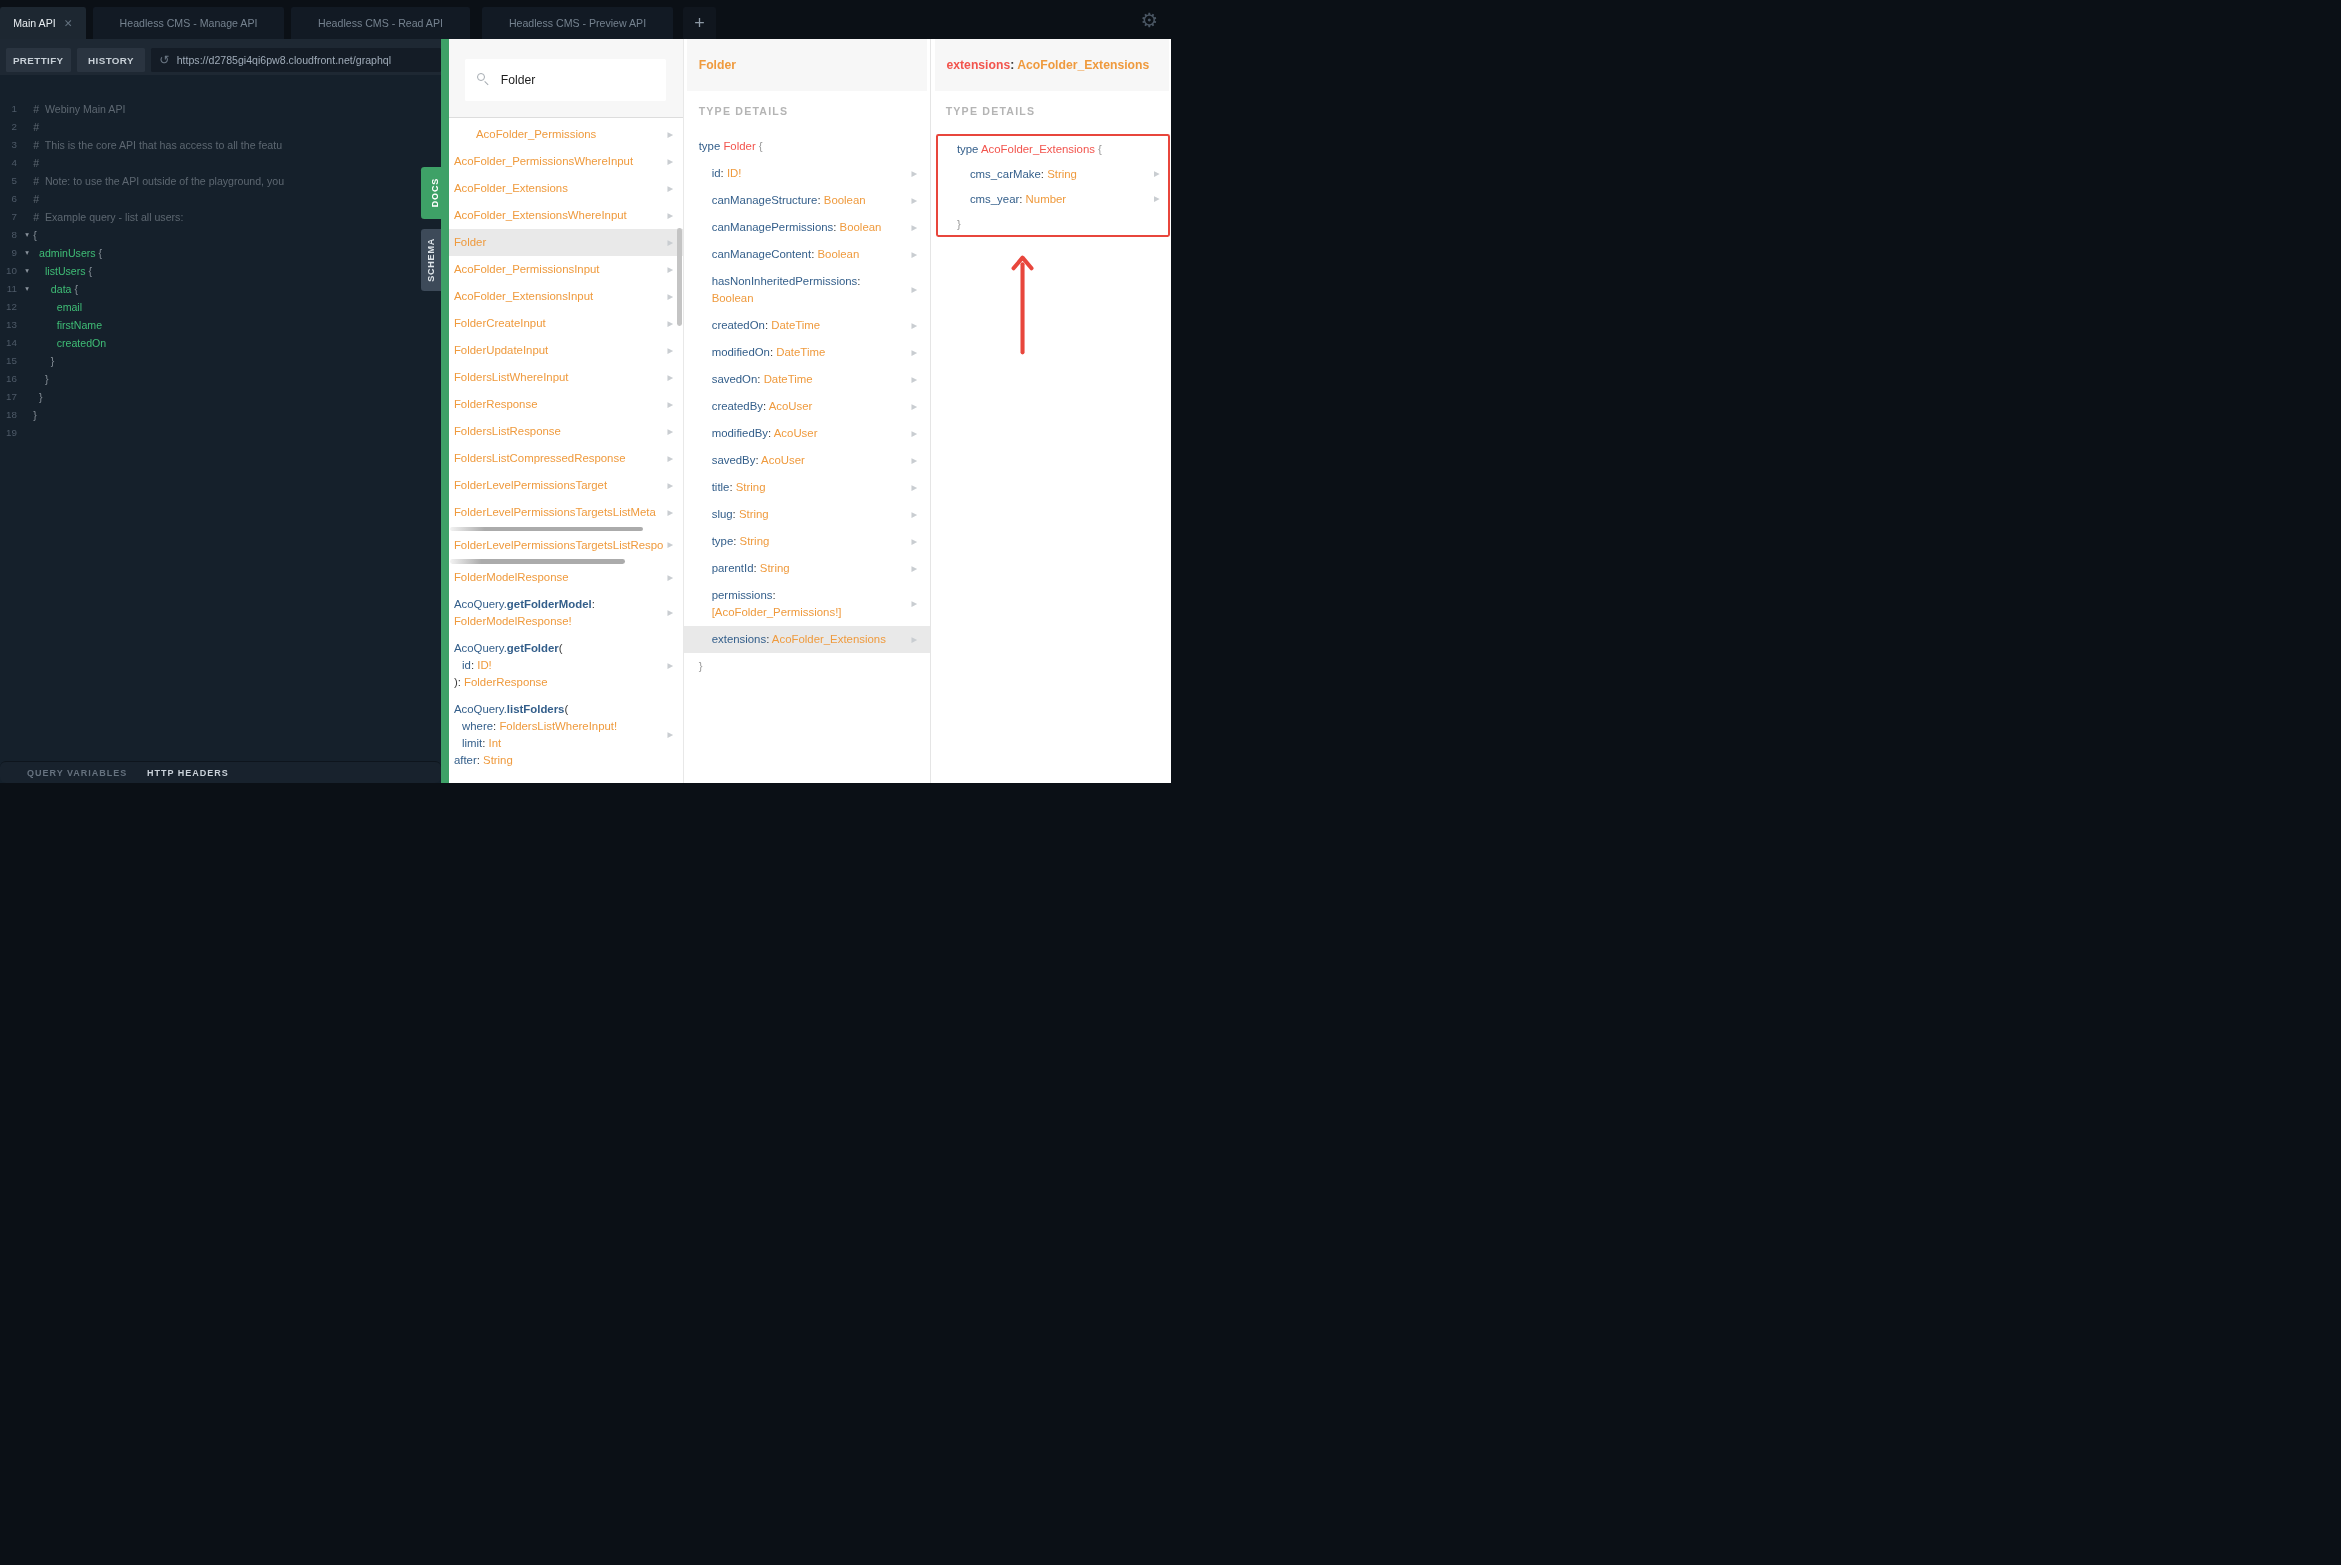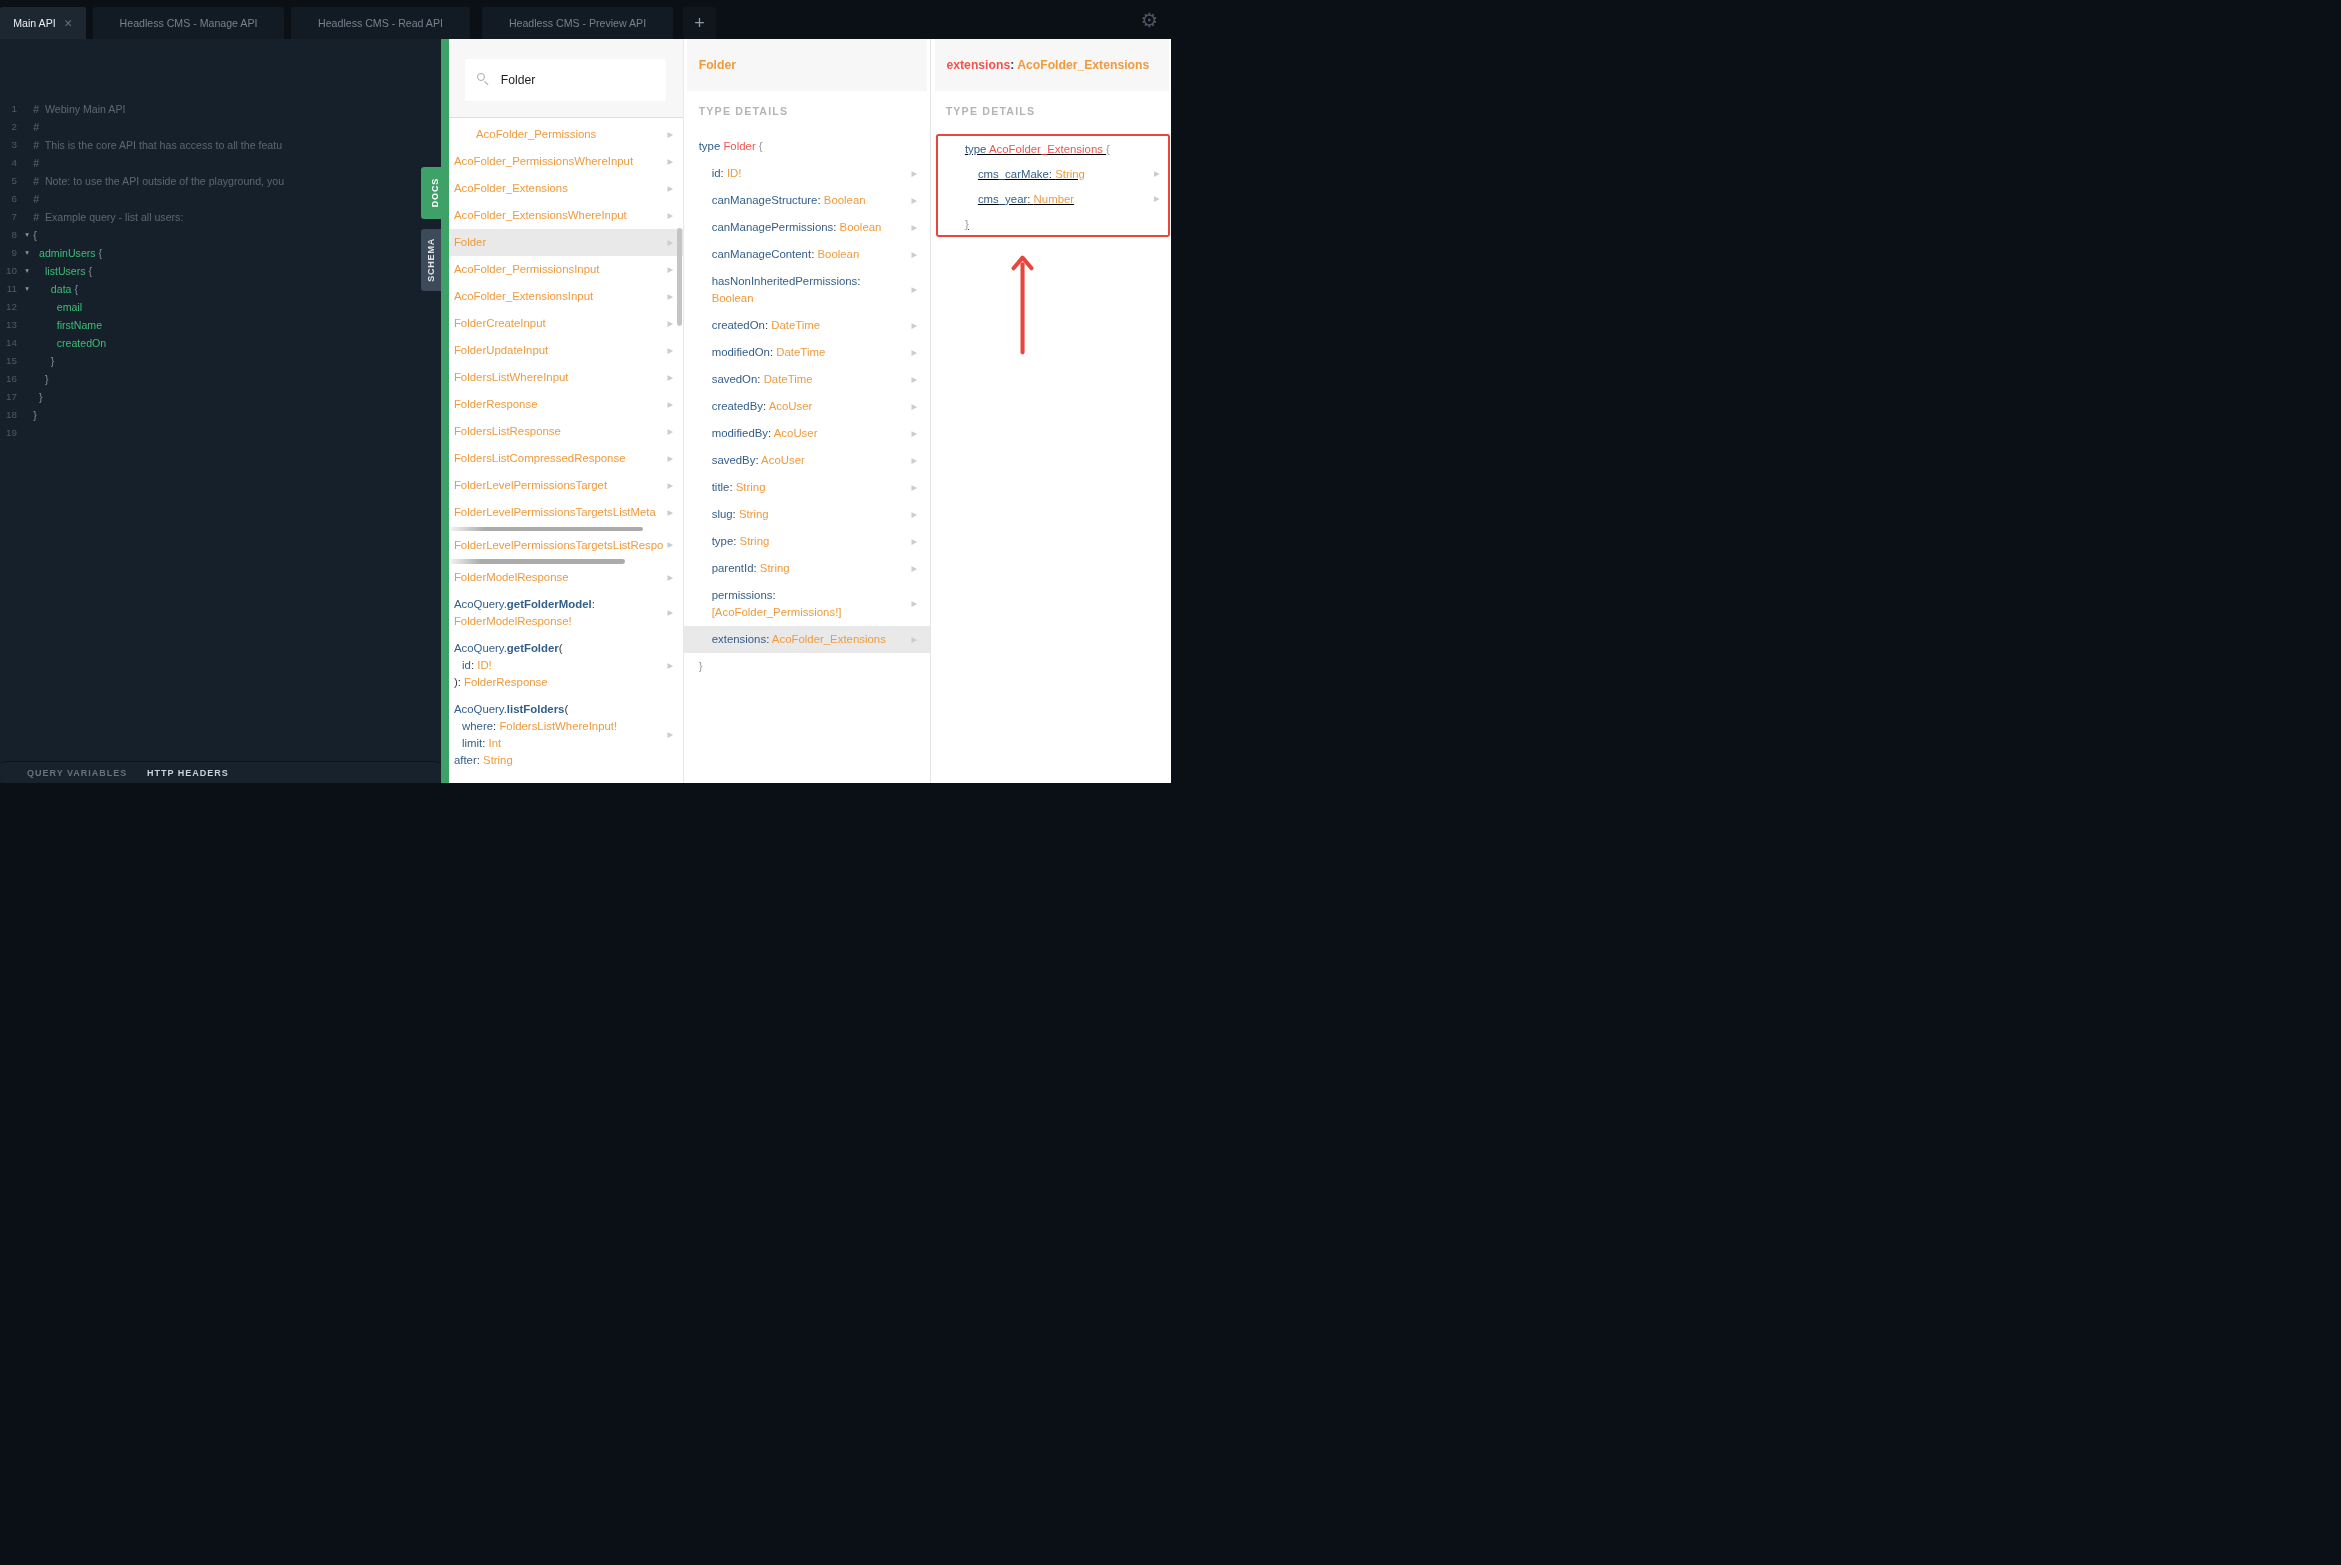--- a/index.html
+++ b/index.html
@@ -81,21 +81,21 @@
   #foldercol .band{left:3.3px;right:3.3px;padding-left:11.4px;}
   #extcol .band{left:4.1px;right:1.6px;padding-left:11.4px;}
   .band .htext{font-size:12.2px;font-weight:600;white-space:nowrap;}
   .typedetails{position:absolute;top:66px;left:14.7px;color:#B4B4B4;font-size:10.6px;font-weight:bold;letter-spacing:1.2px;}
   #folder-rows{position:absolute;top:94px;left:0;right:0;}
   #folder-rows .row{padding-left:14.7px;}
   #folder-rows .arrow{right:13px;}
   .typecol .row .line{padding-left:0;}
 
   #redbox{position:absolute;left:4.9px;top:95px;width:234px;height:103px;border:2.4px solid #E8463C;border-radius:2.4px;}
-  #ext-rows .row{padding-left:27px;text-decoration:underline;}
+  #ext-rows .row{padding-left:19px;}
   #ext-rows .arrow{right:8.2px;}
   #ann-arrow{position:absolute;left:0;top:0;pointer-events:none;}
 </style>
 </head>
 <body>
 
 <div id="app">
 
   <div id="tabbar">
     <div id="new-tab">+</div>
@@ -109,20 +109,28 @@
       </div>
       <div class="tab inactive" style="left: 291px; width: 179px; justify-content: center;">
         <span>Headless CMS - Read API</span>
       </div>
       <div class="tab inactive" style="left: 482px; width: 191px; justify-content: center;">
         <span>Headless CMS - Preview API</span>
       </div>
     </div>
 
   <div id="left">
+    <div id="toolbar">
+      <div class="tbtn" id="btn-prettify">PRETTIFY</div>
+      <div class="tbtn" id="btn-history">HISTORY</div>
+      <div id="urlbox">
+        <span class="reload">↺</span>
+        <span class="url">https://d2785gi4qi6pw8.cloudfront.net/graphql</span>
+      </div>
+    </div>
     <div id="code">
         <div class="cl">
           <span class="num">1</span>
           <span class="fold"></span>
           <span class="src"><span class="seg-comment">#  Webiny Main API</span></span>
         </div>
         <div class="cl">
           <span class="num">2</span>
           <span class="fold"></span>
           <span class="src"><span class="seg-comment">#</span></span>

